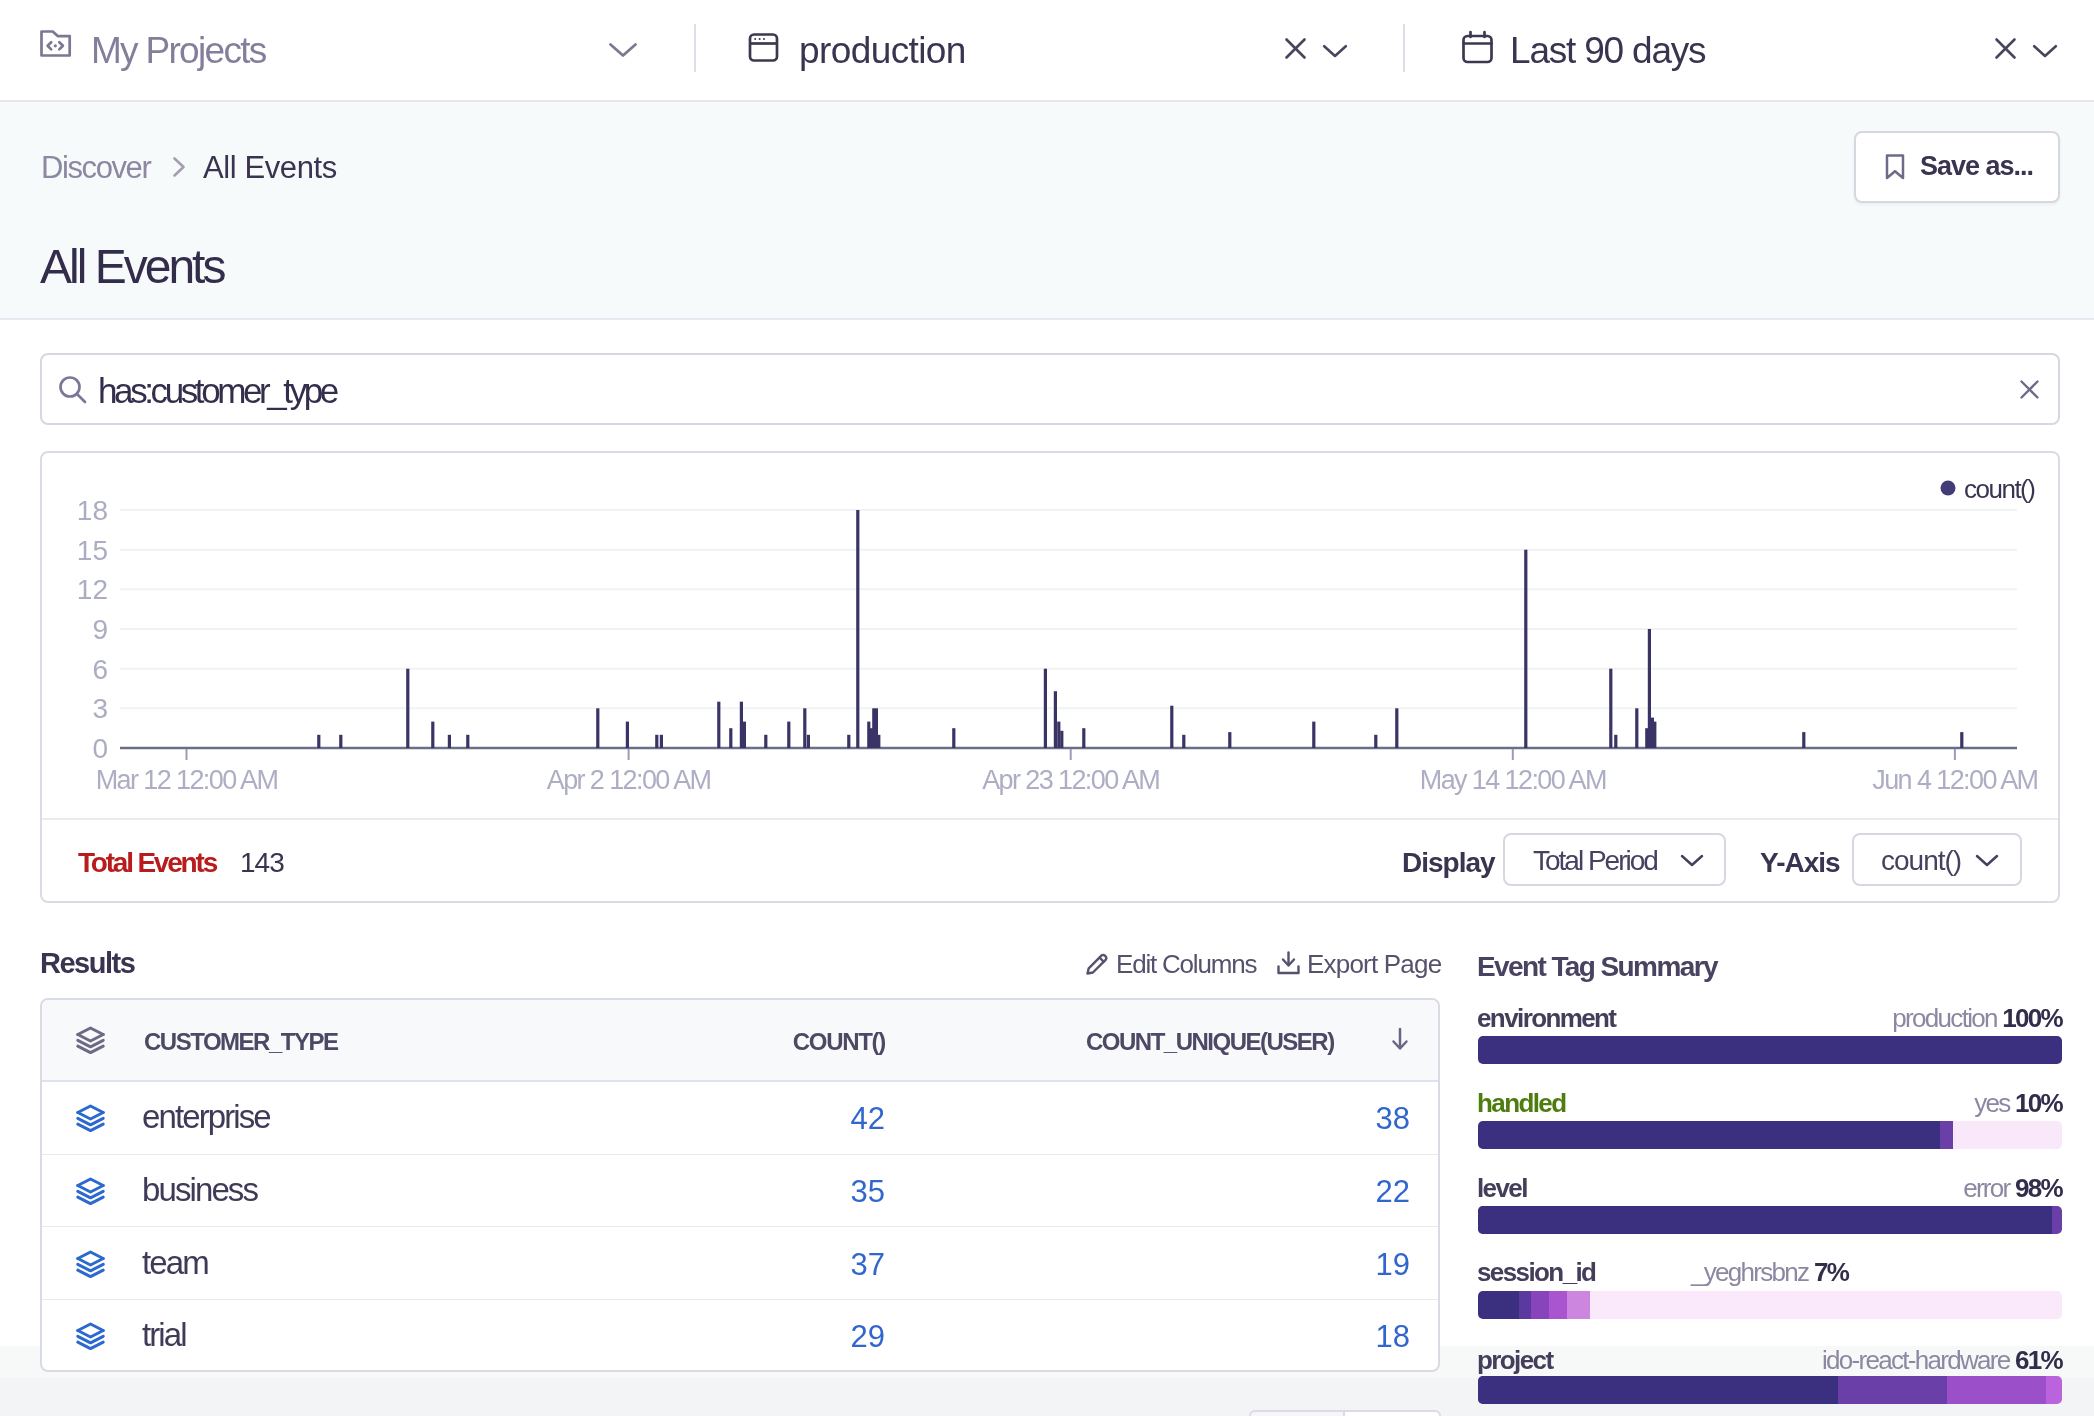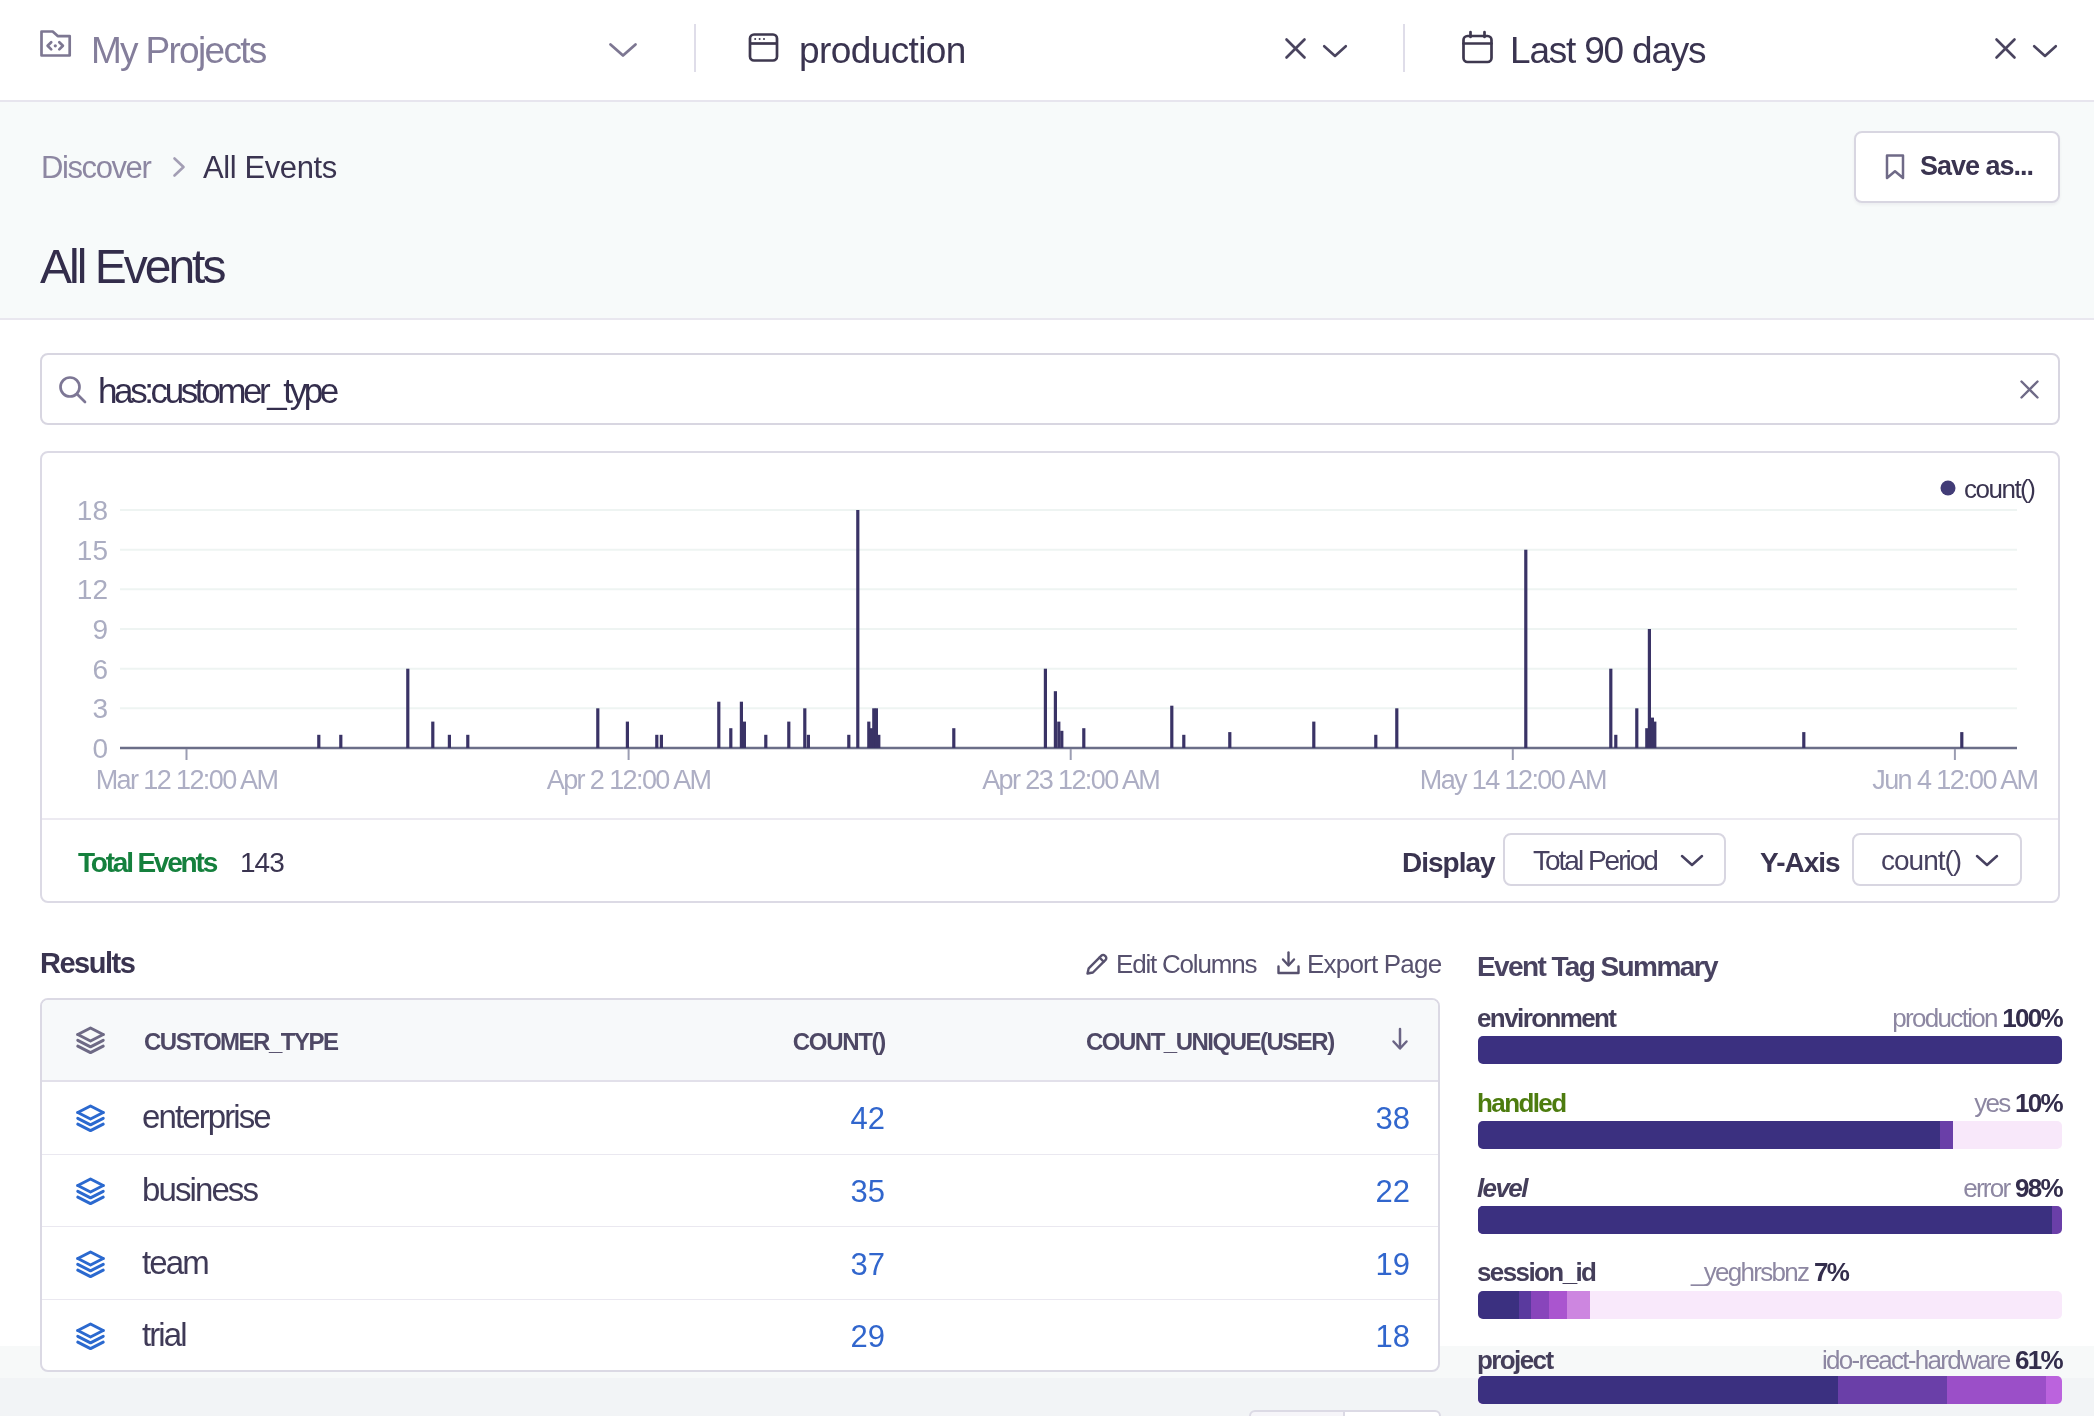--- a/index.html
+++ b/index.html
@@ -187,21 +187,21 @@
 <rect x="1610.8" y="266.6" width="3.2" height="30.4"></rect>
 <rect x="1613.2" y="270.6" width="3.2" height="26.4"></rect>
 <rect x="1762.2" y="281.1" width="3.2" height="15.9"></rect>
 <rect x="1920.2" y="281.1" width="3.2" height="15.9"></rect>
   </g>
   <circle cx="1908" cy="37" r="7.5" fill="#423c77"></circle>
   <text x="1924" y="47" font-size="26" letter-spacing="-1.5" fill="#3a3450">count()</text>
 </svg>
 <div class="abs" id="chartdivider" style="left:42px; top:818px; width:2016px; height:2px; background:#eceaf1;"></div>
 
-<div class="abs" style="left:78px; top:847px; font-size:28px; font-weight:bold; color:#15803d; letter-spacing:-2.2px;">Total Events</div>
+<div class="abs" style="left:78px; top:847px; font-size:28px; font-weight:bold; color:#b91c1c; letter-spacing:-2.2px;">Total Events</div>
 <div class="abs" style="left:240px; top:847px; font-size:28px; color:#3a3450; letter-spacing:-1px;">143</div>
 <div class="abs" style="left:1402px; top:847px; font-size:28px; font-weight:bold; color:#3a3450; letter-spacing:-1px;">Display</div>
 <div class="btn" style="left:1503px; top:833px; width:223px; height:53px;"></div>
 <div class="abs" style="left:1533px; top:845px; font-size:28px; color:#474160; letter-spacing:-2px;">Total Period</div>
 <svg class="ico" style="left:1680px; top:854px;" width="24" height="14" viewBox="0 0 24 14" fill="none" stroke="#474160" stroke-width="2.5" stroke-linecap="round" stroke-linejoin="round">
   <polyline points="2,2 12,11 22,2"></polyline>
 </svg>
 <div class="abs" style="left:1760px; top:847px; font-size:28px; font-weight:bold; color:#3a3450; letter-spacing:-1px;">Y-Axis</div>
 <div class="btn" style="left:1852px; top:833px; width:170px; height:53px;"></div>
 <div class="abs" style="left:1881px; top:845px; font-size:28px; color:#474160; letter-spacing:-1px;">count()</div>
@@ -286,21 +286,21 @@
 <div class="abs" style="left:1477px; top:1003px; width:585px; text-align:right; font-size:26px; color:#8d87a2; letter-spacing:-1.7px;">production <b style="color:#332d4c;">100%</b></div>
 <div class="abs" style="left:1478px; top:1036px; width:584px; height:28px; border-radius:5px; background:#3b3080;"></div>
 
 <div class="abs" style="left:1477px; top:1088px; font-size:26px; font-weight:bold; color:#4d7c0f; letter-spacing:-1.6px;">handled</div>
 <div class="abs" style="left:1477px; top:1088px; width:585px; text-align:right; font-size:26px; color:#8d87a2; letter-spacing:-1.7px;">yes <b style="color:#332d4c;">10%</b></div>
 <div class="abs" style="left:1478px; top:1121px; width:584px; height:28px; border-radius:5px; overflow:hidden; background:#f8e8fa;">
   <div style="position:absolute;left:0;top:0;height:28px;width:462px;background:#3b3080;"></div>
   <div style="position:absolute;left:462px;top:0;height:28px;width:13px;background:#6a3fa8;"></div>
 </div>
 
-<div class="abs" style="left:1477px; top:1173px; font-size:26px; font-weight:bold; color:#443e5a; letter-spacing:-1.6px;font-style:italic;">level</div>
+<div class="abs" style="left:1477px; top:1173px; font-size:26px; font-weight:bold; color:#443e5a; letter-spacing:-1.6px;">level</div>
 <div class="abs" style="left:1477px; top:1173px; width:585px; text-align:right; font-size:26px; color:#8d87a2; letter-spacing:-1.7px;">error <b style="color:#332d4c;">98%</b></div>
 <div class="abs" style="left:1478px; top:1206px; width:584px; height:28px; border-radius:5px; overflow:hidden; background:#6a3fa8;">
   <div style="position:absolute;left:0;top:0;height:28px;width:574px;background:#3b3080;"></div>
 </div>
 
 <div class="abs" style="left:1477px; top:1257px; font-size:26px; font-weight:bold; color:#443e5a; letter-spacing:-1.6px;">session_id</div>
 <div class="abs" style="left:1477px; top:1257px; width:585px; text-align:center; font-size:26px; color:#8d87a2; letter-spacing:-1.7px;">_yeghrsbnz <b style="color:#332d4c;">7%</b></div>
 <div class="abs" style="left:1478px; top:1291px; width:584px; height:28px; border-radius:5px; overflow:hidden; background:#f9e9fb;">
   <div style="position:absolute;left:0;top:0;height:28px;width:41px;background:#3b3080;"></div>
   <div style="position:absolute;left:41px;top:0;height:28px;width:12px;background:#5a3a9e;"></div>

